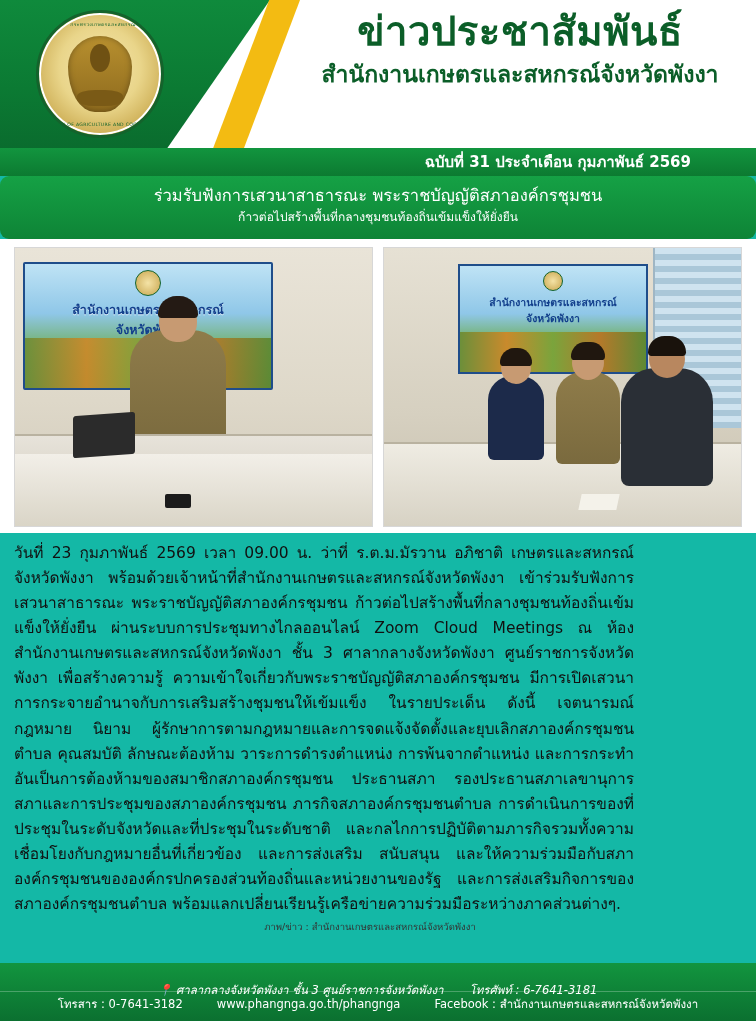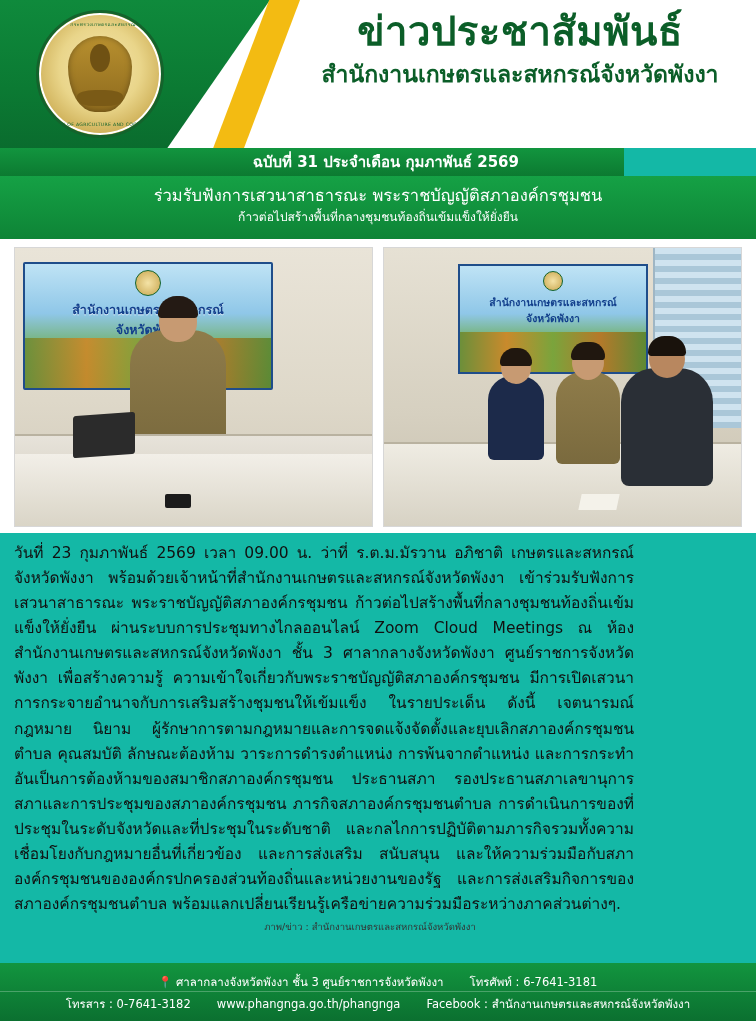--- a/index.html
+++ b/index.html
@@ -87,37 +87,38 @@
   }
   .title-sub {
     margin-top:2px;
     font-family:"DejaVu Sans", sans-serif;
     font-size:23px; color:#0b5e28; font-weight:bold;
   }
 
   
   .issue-bar {
     position:relative;
-    width:624px; height:28px;
+    width:756px; height:28px;
     background:linear-gradient(180deg,#12953f 0%, #0c7a31 100%);
     color:#ffffff;
     display:flex; align-items:center; justify-content:flex-end;
-    padding-right:105px;
+    padding-right:65px;
     font-family:"DejaVu Sans", sans-serif;
     font-size:15px; font-weight:bold;
   }
 
   
   .headline {
     width:756px;
     background:linear-gradient(180deg,#15a145 0%, #0e8436 100%);
     padding:8px 16px 12px 16px;
     text-align:center;
     color:#ffffff;
     font-family:"DejaVu Sans", sans-serif;
+    border-radius:9px;
   }
   .headline .line1 { font-size:16.5px; line-height:1.5; }
   .headline .line2 { font-size:12px; line-height:1.5;font-family:Liberation Mono, monospace; }
 
   
   .photos {
     width:756px;
     background:#ffffff;
     padding:8px 14px 6px 14px;
     display:flex; gap:10px;
@@ -256,25 +257,25 @@
   }
 
   
   .footer {
     position:absolute; left:0; bottom:0; width:756px; height:58px;
     background:linear-gradient(180deg,#12953f 0%, #0b7030 100%);
     color:#ffffff;
     font-family:"DejaVu Sans", sans-serif;
   }
   .footer-row1 {
-    display:flex; align-items:flex-end; justify-content:center; gap:26px;
-    height:28px; font-size:11.5px; padding-top:18px;
+    display:flex; align-items:flex-start; justify-content:center; gap:26px;
+    height:28px; font-size:11.5px; padding-top:18px;font-style:italic;
   }
   .footer-row2 {
-    display:flex; align-items:center; justify-content:center; gap:26px;
+    display:flex; align-items:center; justify-content:center; gap:34px;
     height:24px; font-size:11.5px;
   }
   .pin { color:#ffd24a; margin-right:3px; }
   .footer-sep { width:100%; height:1px; background:rgba(255,255,255,.25); }
 </style>
 </head>
 <body>
 
 <div class="page">
 

